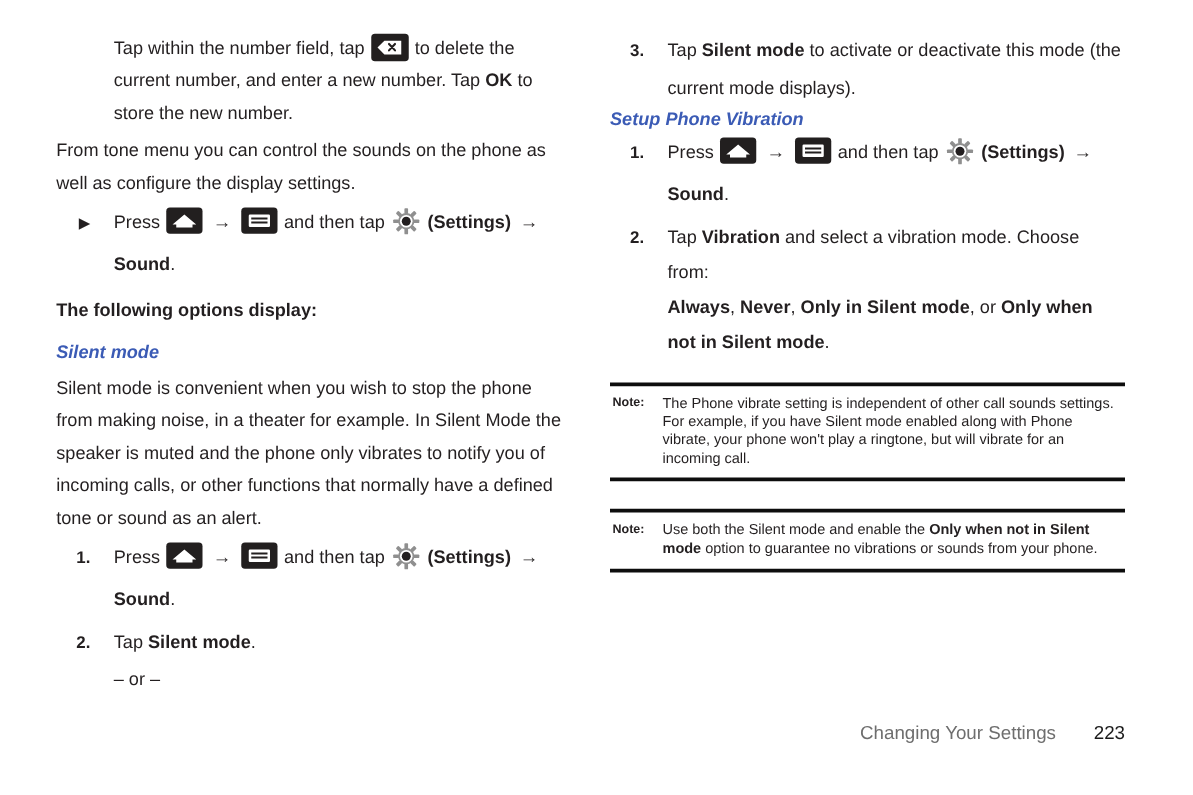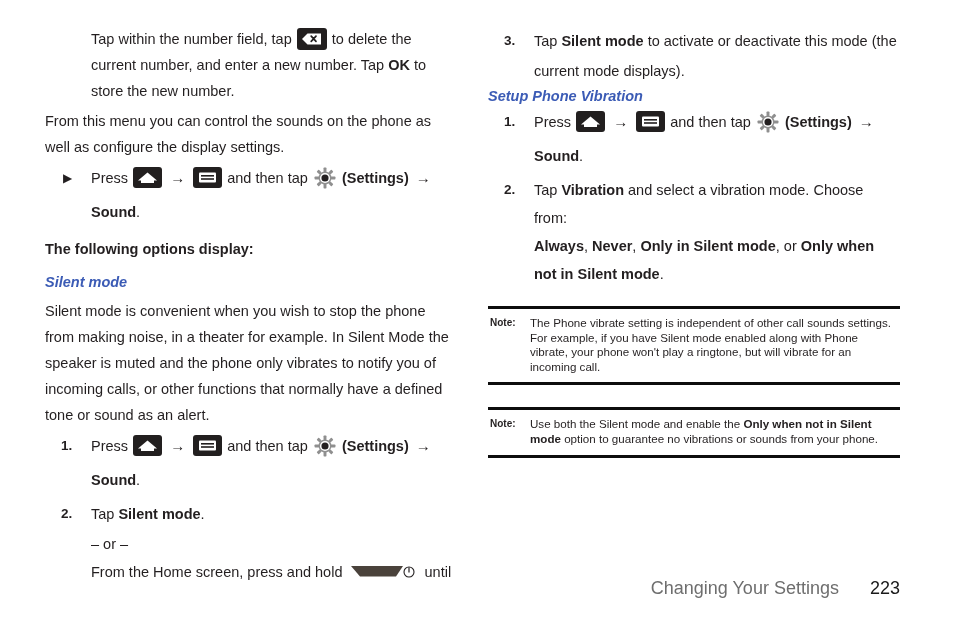--- a/index.html
+++ b/index.html
@@ -149,21 +149,21 @@
     font-size: 10px;
   }
 
   
   .footer {
     position: absolute;
     left: 0;
     top: 578px;
     width: 900px;
     text-align: right;
-    font-size: 18px;
+    font-size: 15px;
   }
   .footer .chap {
     color: #6e6e6e;
   }
   .footer .pnum {
     color: #1a1a1a;
     display: inline-block;
     margin-left: 26px;
   }
 </style>
@@ -181,21 +181,21 @@
           <path d="M5 11 L10.5 5.5 L24 5.5 L24 16.5 L10.5 16.5 Z" fill="#ffffff"></path>
           <path d="M14.2 8.2 L19.0 13.3 M19.0 8.2 L14.2 13.3" stroke="#221f1f" stroke-width="1.7" fill="none" stroke-linecap="round"></path>
         </svg>
       </span>
       <span>to delete the current number, and enter a new number. Tap</span>
       <span class="b">OK</span>
       <span>to store the new number.</span>
     </p>
 
 
-    <p class="para">From this menu you can control the sounds on the phone as well as configure the display settings.</p>
+    <p class="para">From tone menu you can control the sounds on the phone as well as configure the display settings.</p>
 
     <div class="step">
       <span class="marker tri">▶</span>
       <span>Press</span>
       <span class="key-dark">
         <svg width="29" height="21" viewBox="0 0 29 21">
           <path d="M5 13.5 L14.5 5.5 L24 13.5 L21 13.5 L21 16 L8 16 L8 13.5 Z" fill="#ffffff"></path>
         </svg>
       </span>
       <span class="arrow-ic">→</span>
@@ -277,34 +277,20 @@
     </div>
 
     <div class="step" style="margin-top:6px;">
       <span class="marker">2.</span>
       <span>Tap</span>
       <span class="b">Silent mode</span><span>.</span>
     </div>
 
     <div class="step-sub">– or –</div>
 
-    <div class="step-sub">
-      <span>From the Home screen, press and hold</span>
-      <span class="power-ic">
-        <svg width="68" height="18" viewBox="0 0 68 18">
-          <path d="M2 3 L54 3 L47 13.5 L11 13.5 Z" fill="#4a423b"></path>
-          <circle cx="60" cy="9" r="5" fill="none" stroke="#231f20" stroke-width="1.1"></circle>
-          <line x1="60" y1="4.5" x2="60" y2="9.6" stroke="#231f20" stroke-width="1.2"></line>
-        </svg>
-      </span>
-      <span>until</span>
-      <br>
-      
-      
-    </div>
 
   </div>
 
   <div class="col-right">
 
     <div class="step" style="line-height:30px;">
       <span class="marker">3.</span>
       <span>Tap</span>
       <span class="b">Silent mode</span>
       <span>to activate or deactivate this mode (the current mode displays).</span>

